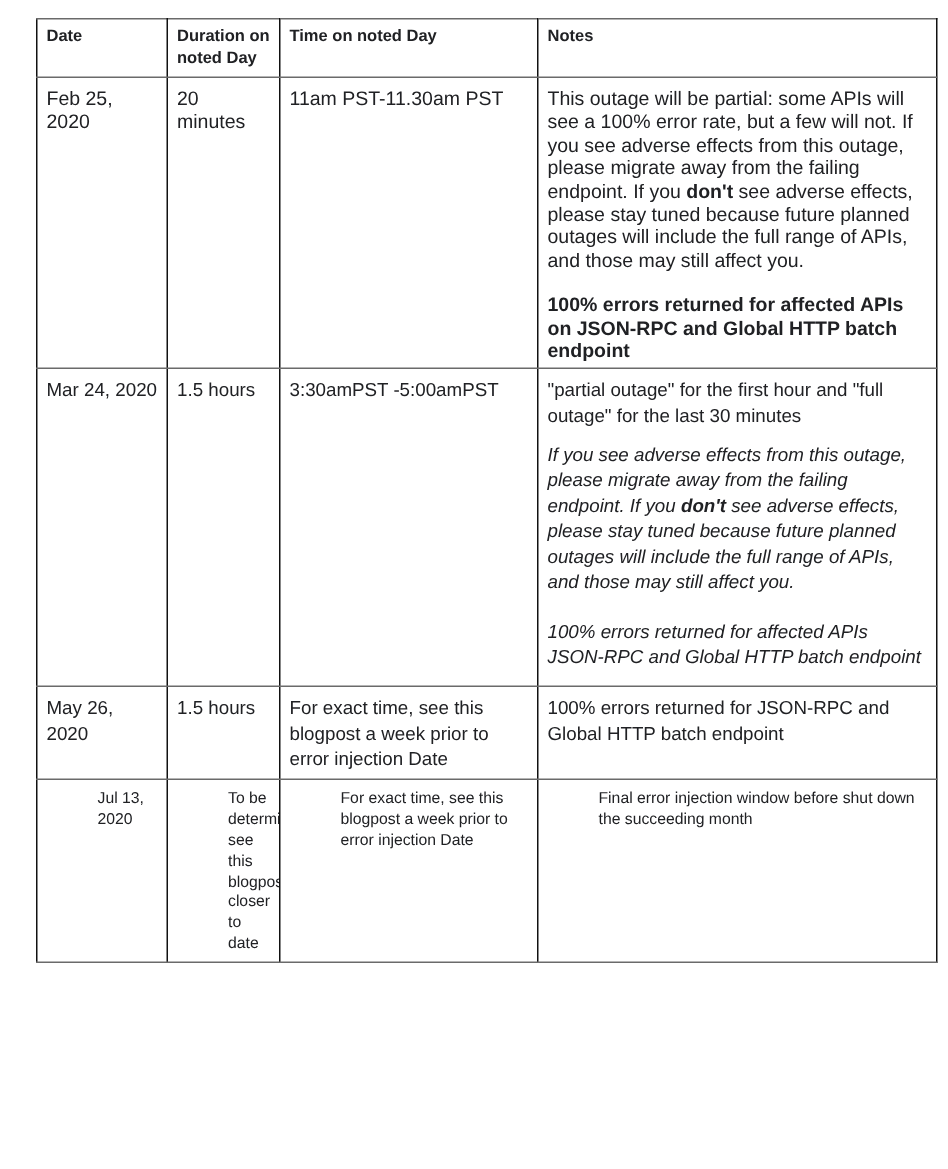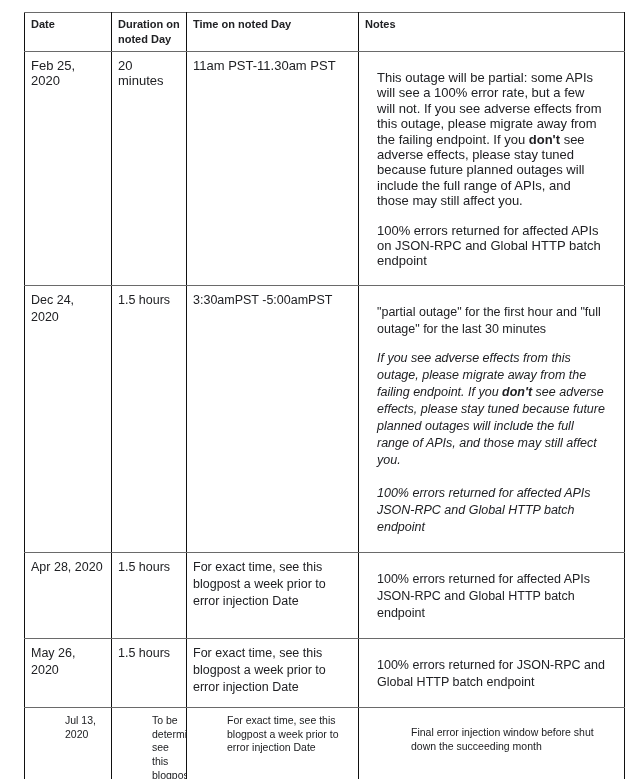--- a/index.html
+++ b/index.html
@@ -53,23 +53,23 @@
     tr.sz-xs td { font-size: 10.5px; line-height: 13.8px; }
 
     tr.r-feb td { height: 153px; }
     tr.r-mar td { height: 201px; }
     tr.r-apr td { height: 49px; }
     tr.r-may td { height: 49px; }
     tr.r-jun td { height: 85px; }
     tr.r-jul td { height: 85px; padding-left: 40px; }
     tr.r-aug td { height: 16px; }
 
-    .note-para { margin: 12px; }
+    .note-para { margin: 0; }
     .note-para + .note-para { margin-top: 8px; }
-    tr.sz-s .note-para + .note-para { margin-top: 14px; }
+    tr.sz-s .note-para + .note-para { margin-top: 14px; font-weight: bold; }
     tr.sz-m .note-para + .note-para { margin-top: 9px; font-style: italic; }
     tr.sz-m .note-para.last { margin-top: 16px; }
     b { font-weight: bold; }
   </style>
 </head>
 <body>
 
 <table class="schedule-table">
   <colgroup>
     <col class="c-date">
@@ -91,38 +91,30 @@
       <td>Feb 25, 2020</td>
       <td>20 minutes</td>
       <td>11am PST-11.30am PST</td>
       <td>
         <p class="note-para"><span>This outage will be partial: some APIs will see a 100% error rate, but a few will not. If you see adverse effects from this outage, please migrate away from the failing endpoint. If you </span><b>don't</b><span> see adverse effects, please stay tuned because future planned outages will include the full range of APIs, and those may still affect you.</span></p>
         <p class="note-para">100% errors returned for affected APIs on JSON-RPC and Global HTTP batch endpoint</p>
       </td>
     </tr>
 
     <tr class="sz-m r-mar">
-      <td>Dec 24, 2020</td>
+      <td>Mar 24, 2020</td>
       <td>1.5 hours</td>
       <td>3:30amPST -5:00amPST</td>
       <td>
         <p class="note-para">"partial outage" for the first hour and "full outage" for the last 30 minutes</p>
         <p class="note-para"><span>If you see adverse effects from this outage, please migrate away from the failing endpoint. If you </span><b>don't</b><span> see adverse effects, please stay tuned because future planned outages will include the full range of APIs, and those may still affect you.</span></p>
         <p class="note-para last">100% errors returned for affected APIs JSON-RPC and Global HTTP batch endpoint</p>
       </td>
     </tr>
 
-    <tr class="sz-m r-apr">
-      <td>Apr 28, 2020</td>
-      <td>1.5 hours</td>
-      <td>For exact time, see this blogpost a week prior to error injection Date</td>
-      <td>
-        <p class="note-para">100% errors returned for affected APIs JSON-RPC and Global HTTP batch endpoint</p>
-      </td>
-    </tr>
 
     <tr class="sz-m r-may">
       <td>May 26, 2020</td>
       <td>1.5 hours</td>
       <td>For exact time, see this blogpost a week prior to error injection Date</td>
       <td>
         <p class="note-para">100% errors returned for JSON-RPC and Global HTTP batch endpoint</p>
       </td>
     </tr>
 

